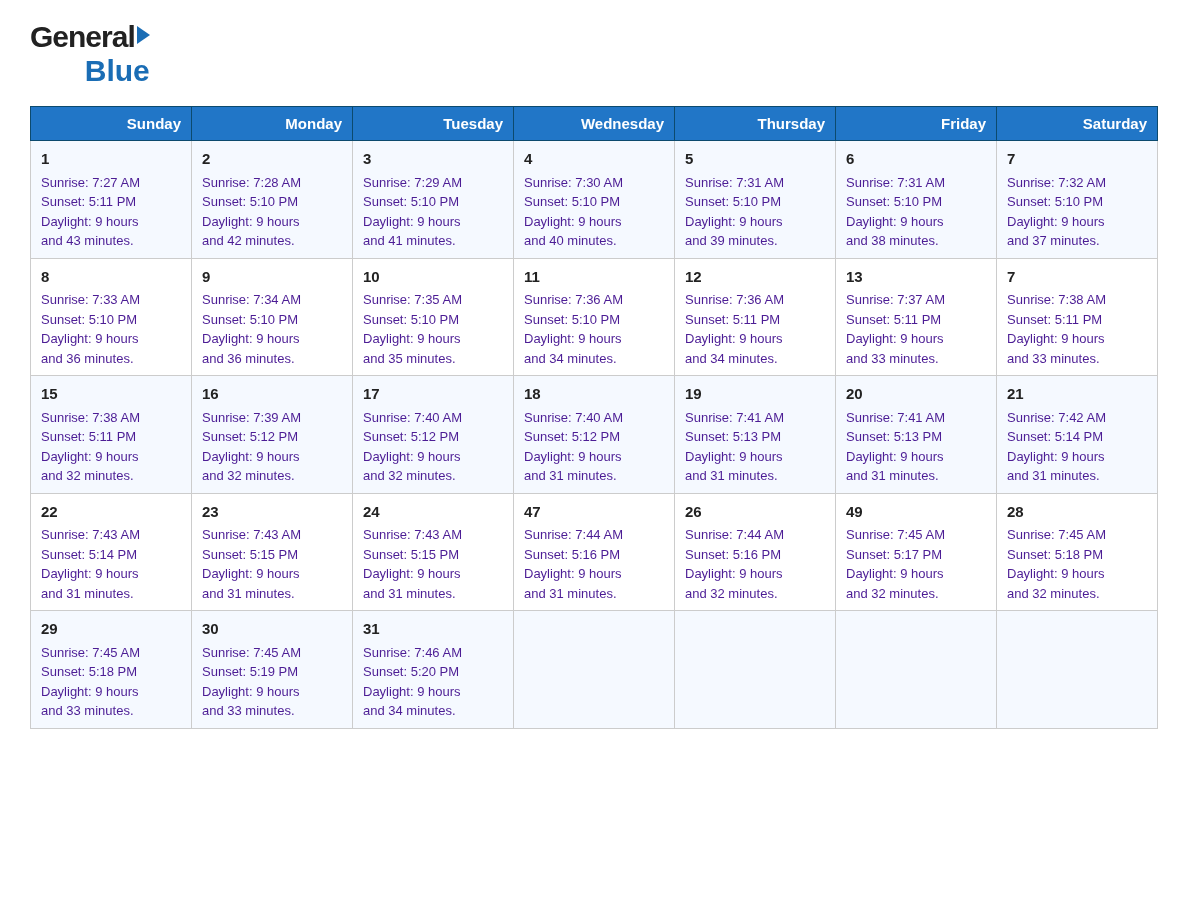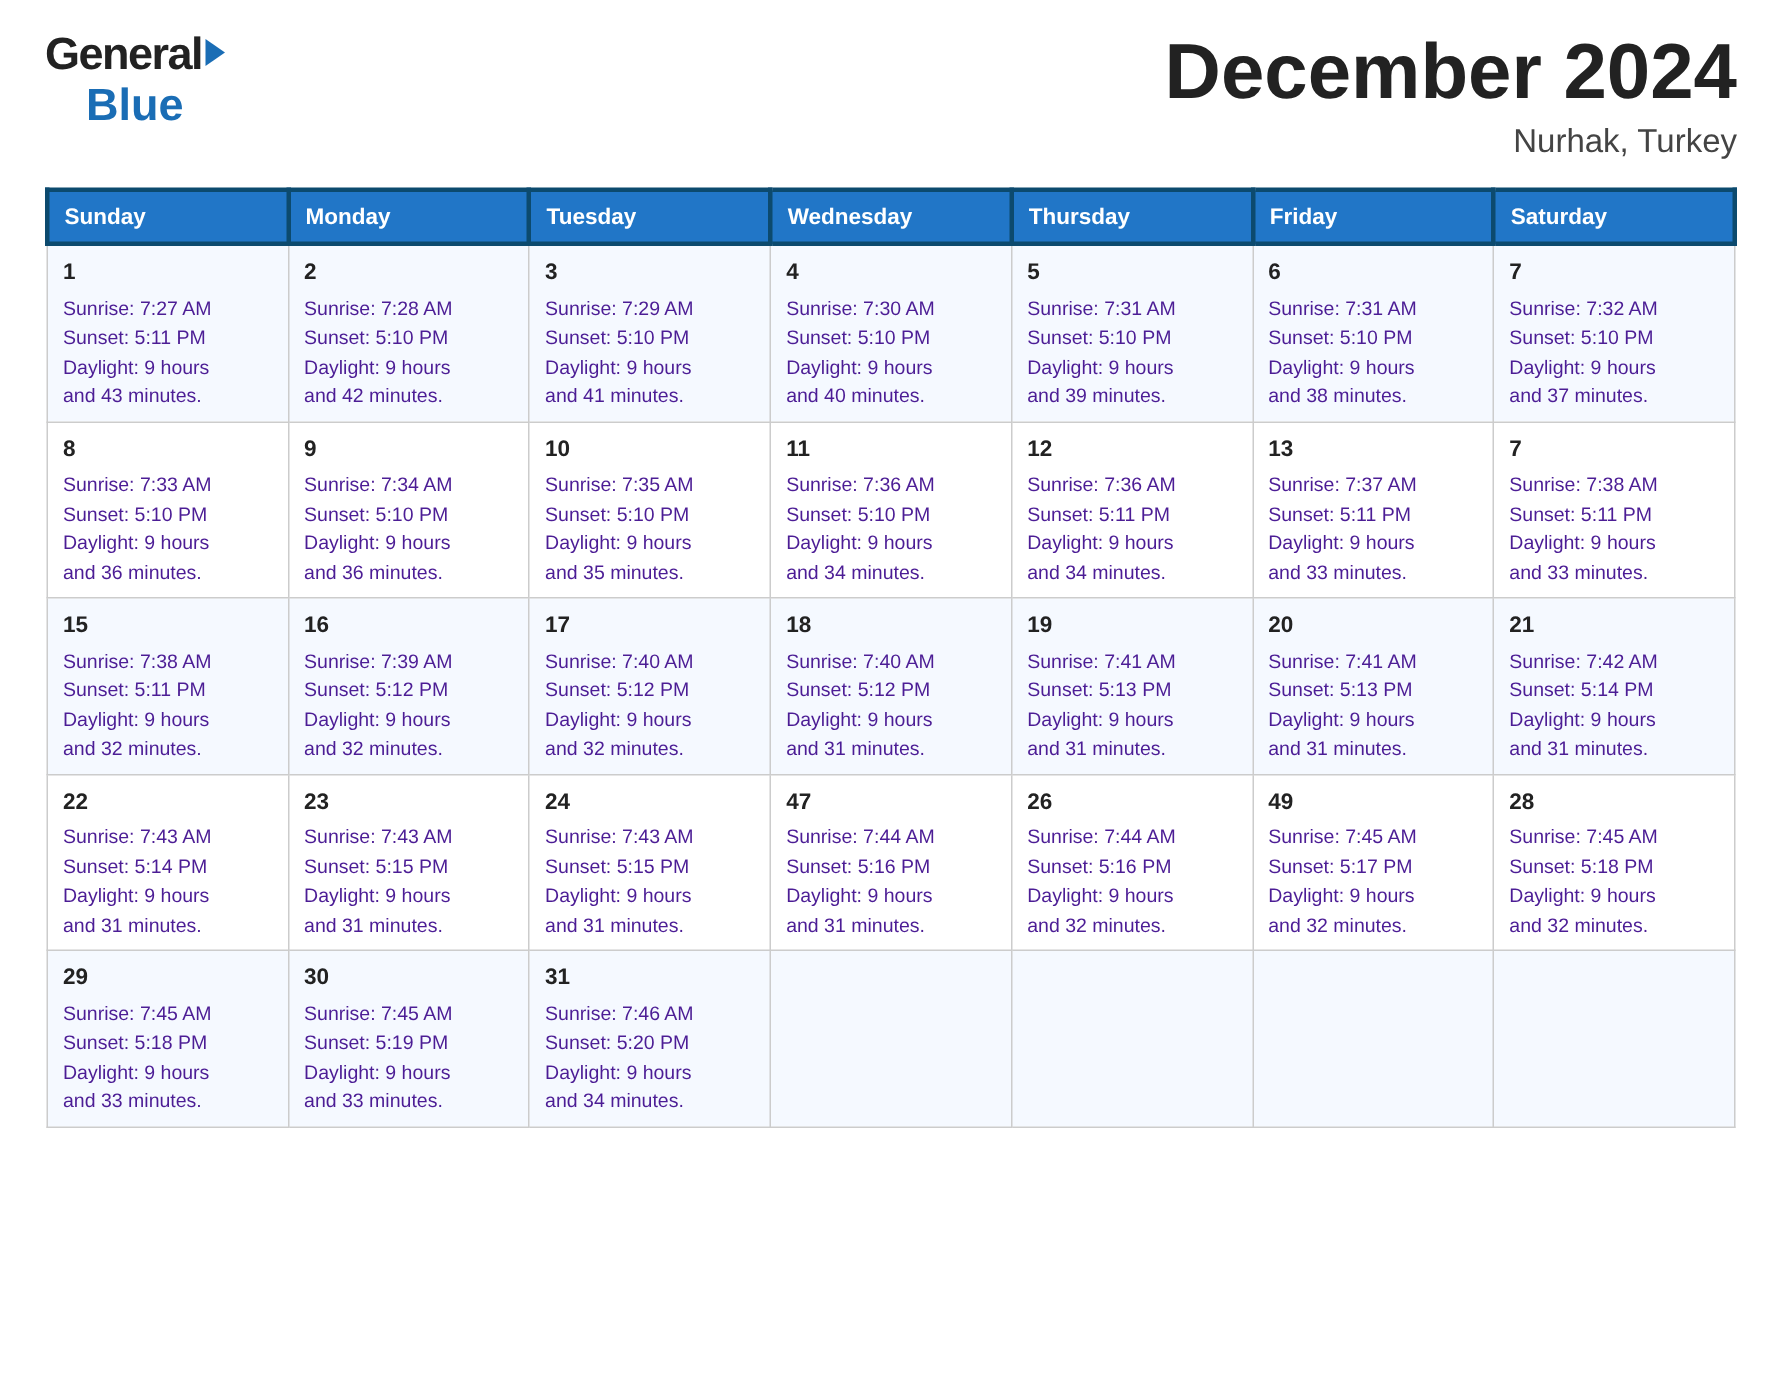--- a/index.html
+++ b/index.html
@@ -13,21 +13,21 @@
     }
     .header {
       display: flex;
       justify-content: space-between;
       align-items: flex-start;
       margin-bottom: 18px;
     }
     .logo {
       display: flex;
       flex-direction: column;
-      align-items: center;
+      align-items: flex-end;
     }
     .title-area {
       text-align: right;
     }
     .month-title {
       font-size: 52px;
       font-weight: bold;
       color: #222;
       line-height: 1.1;
     }
@@ -40,22 +40,22 @@
       width: 100%;
       border-collapse: collapse;
       table-layout: fixed;
     }
     thead th {
       background: #2176c7;
       color: #fff;
       font-size: 15px;
       font-weight: bold;
       padding: 8px 10px;
-      text-align: left;
-      border: 3px solid #0c4a6e;
+      text-align: right;
+      border: 1px solid #0c4a6e;
     }
     tbody td {
       border: 1px solid #ccc;
       vertical-align: top;
       padding: 7px 10px;
       font-size: 13px;
       line-height: 1.5;
       min-height: 90px;
       background: #fff;
     }
@@ -113,24 +113,20 @@
 <div class="header">
   <div class="logo">
     <div class="logo-wrapper">
       <span class="logo-general">General</span>
       <span class="logo-arrow"></span>
     </div>
     <div>
       <span class="logo-blue">Blue</span>
     </div>
   </div>
-  <div class="title-area">
-    <div class="month-title">December 2024</div>
-    <div class="location-title">Nurhak, Turkey</div>
-  </div>
 </div>
 
 <table>
   <thead>
     <tr>
     <th>Sunday</th>
         <th>Monday</th>
         <th>Tuesday</th>
         <th>Wednesday</th>
         <th>Thursday</th>

